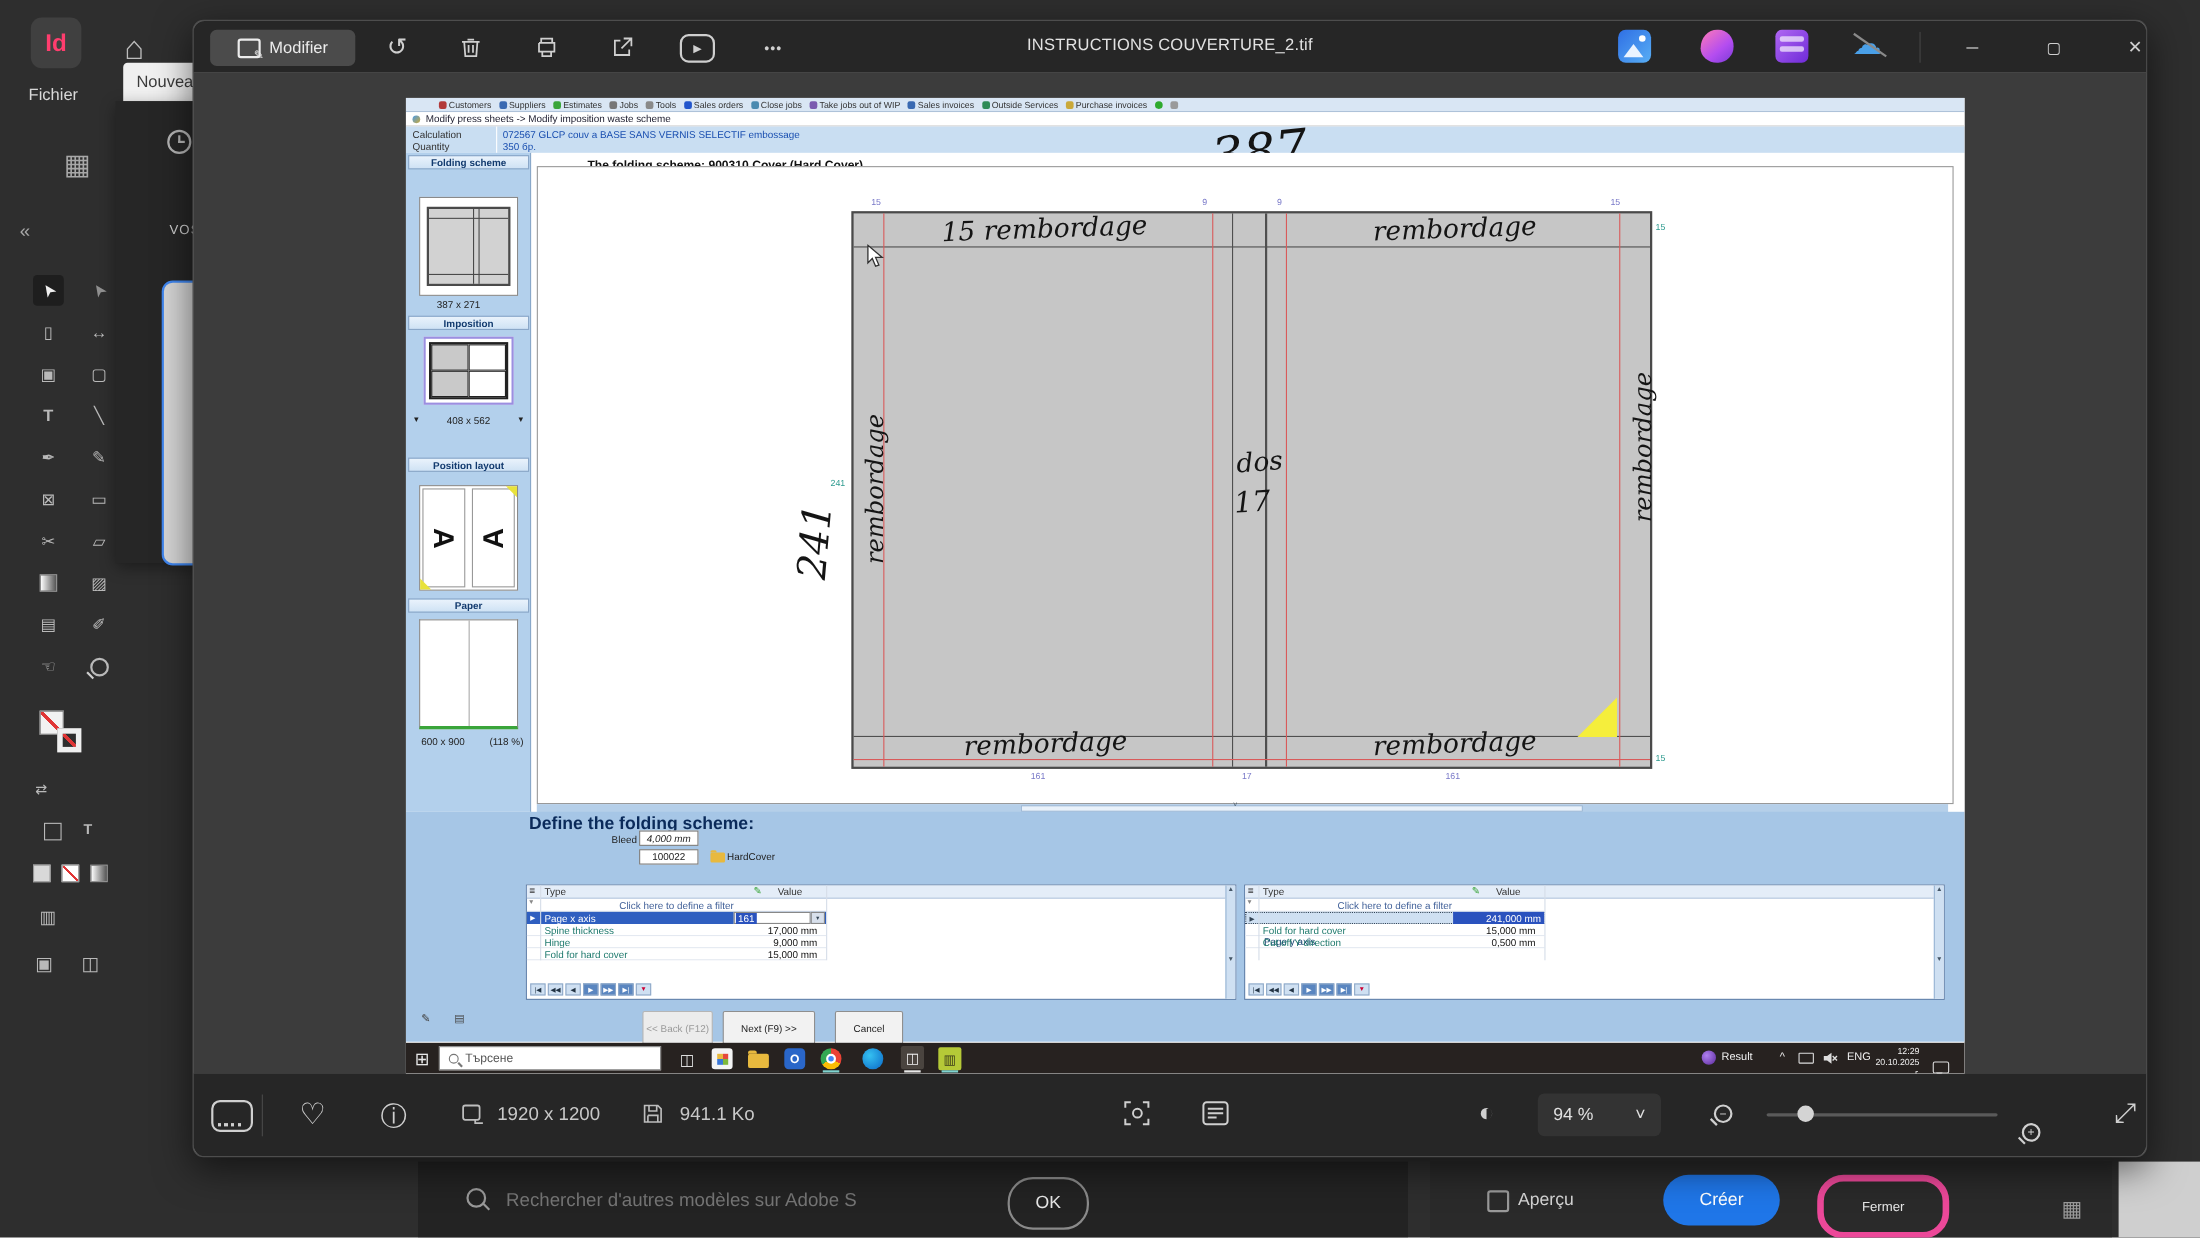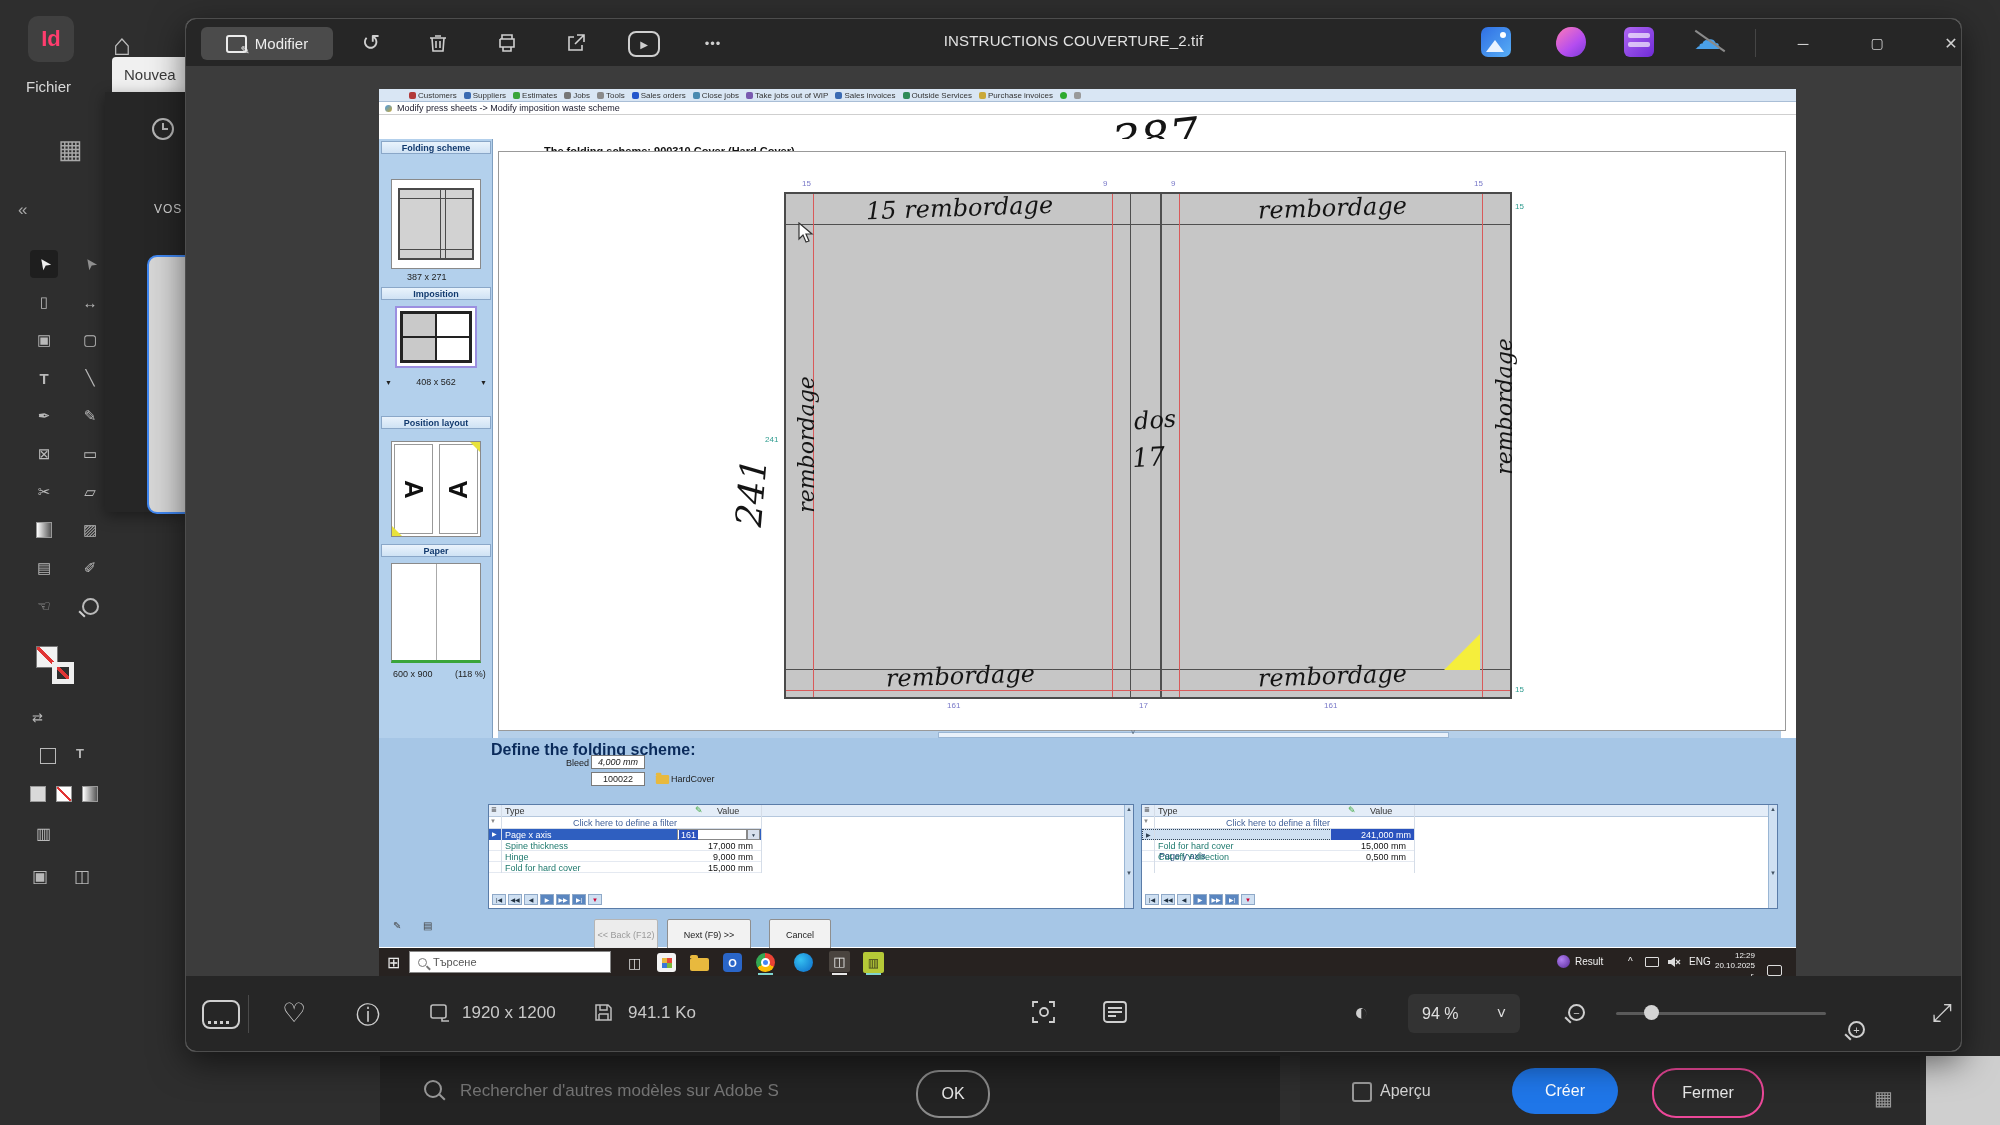--- a/index.html
+++ b/index.html
@@ -20,21 +20,21 @@
   .recents{left:154px;top:202px;font-size:12px;color:#cfcfcf;letter-spacing:1px;}
   .thumb-sliver{left:147px;top:255px;width:44px;height:255px;border:2px solid #3f86f0;border-radius:10px;background:#d6d6d6;}
   .tool{width:28px;height:28px;display:flex;align-items:center;justify-content:center;font-size:15px;color:#b9b9b9;}
   .tool.active{background:#1e1e1e;border-radius:4px;color:#f0f0f0;}
   .rot{display:inline-block;transform:rotate(-125deg);}
   .swatch{width:20px;height:20px;background:#f2f2f2;border:1px solid #777;background-image:linear-gradient(45deg,transparent 44%,#e03535 44%,#e03535 56%,transparent 56%);}
   .swatch.stroke{background:#2e2e2e;border:5px solid #efefef;width:12px;height:12px;background-image:linear-gradient(45deg,transparent 40%,#e03535 40%,#e03535 60%,transparent 60%);}
   .mini{width:14px;height:14px;border:1px solid #999;}
   .grad{background:linear-gradient(90deg,#fff,#555);}
   
-  #viewer{left:185px;top:18px;width:1775px;height:1032px;background:#737373;border-radius:10px;border:1px solid #4d4d4d;box-shadow:0 10px 34px rgba(0,0,0,.55);}
+  #viewer{left:175px;top:18px;width:1775px;height:1032px;background:#737373;border-radius:10px;border:1px solid #4d4d4d;box-shadow:0 10px 34px rgba(0,0,0,.55);}
   #titlebar{position:absolute;left:0;top:0;width:100%;height:47px;background:#262626;border-radius:10px 10px 0 0;}
   .tb-btn{position:absolute;top:7px;width:34px;height:34px;display:flex;align-items:center;justify-content:center;color:#cfcfcf;border-radius:6px;}
   .edit-btn{position:absolute;left:15px;top:8px;width:132px;height:33px;background:#4b4b4b;border-radius:6px;display:flex;align-items:center;justify-content:center;gap:8px;color:#ececec;font-size:15px;}
   .edit-ic{width:17px;height:14px;border:2px solid #ececec;border-radius:3px;position:relative;}
   .edit-ic:after{content:"✎";position:absolute;right:-5px;bottom:-6px;font-size:11px;color:#ececec;}
   .vtitle{position:absolute;left:50%;top:13px;transform:translateX(-50%);font-size:15px;color:#e2e2e2;letter-spacing:.2px;}
   .applogo{position:absolute;top:8px;width:30px;height:30px;border-radius:7px;}
   .photos-logo{background:linear-gradient(135deg,#2f6fe4,#58aef5);}
   .photos-logo .mtn{position:absolute;left:5px;bottom:5px;width:0;height:0;border-left:9px solid transparent;border-right:9px solid transparent;border-bottom:12px solid #eaf3ff;}
   .photos-logo .sun{position:absolute;right:5px;top:5px;width:6px;height:6px;border-radius:50%;background:#fff;}
@@ -130,21 +130,21 @@
   .chat-ic:after{content:"";position:absolute;left:2px;bottom:-4px;border-left:3px solid transparent;border-right:3px solid transparent;border-top:4px solid #ddd;}
   
   .b-search{left:380px;top:1056px;width:900px;height:69px;background:#232323;}
   .b-right{left:1300px;top:1056px;width:620px;height:69px;background:#2a2a2a;}
   .bmag{left:424px;top:1080px;width:14px;height:14px;border:2px solid #9a9a9a;border-radius:50%;}
   .bmag:after{content:"";position:absolute;left:12px;top:14px;width:8px;height:2px;background:#9a9a9a;transform:rotate(45deg);}
   .b-input{left:458px;top:1072px;width:430px;height:36px;background:transparent;border:none;outline:none;color:#9a9a9a;font-size:17px;font-family:"Liberation Sans",sans-serif;}
   .ok-btn{left:916px;top:1070px;width:70px;height:44px;border:2px solid #8a8a8a;border-radius:23px;color:#e8e8e8;font-size:16px;display:flex;align-items:center;justify-content:center;}
   .chk{left:1352px;top:1082px;width:16px;height:16px;border:2px solid #9a9a9a;border-radius:3px;}
   .create-btn{left:1512px;top:1068px;width:106px;height:46px;background:#1f76e8;border-radius:24px;color:#fff;font-size:16px;display:flex;align-items:center;justify-content:center;}
-  .close-btn{left:1652px;top:1068px;width:108px;height:46px;border:2px solid #ec4899;border-radius:24px;color:#e8e8e8;font-size:16px;display:flex;align-items:center;justify-content:center;}
+  .close-btn{left:1652px;top:1068px;width:108px;height:46px;border:6px solid #ec4899;border-radius:24px;color:#e8e8e8;font-size:12px;display:flex;align-items:center;justify-content:center;}
   .corner-panel{left:1926px;top:1056px;width:74px;height:69px;background:#cfcfcf;}
 </style>
 </head>
 <body>
 
 <div class="abs id-logo">Id</div>
 <div class="abs menu-file">Fichier</div>
 <div class="abs home-ic">⌂</div>
 <div class="abs new-tab">Nouvea</div>
 <div class="abs flyout"></div>
@@ -367,20 +367,27 @@
         </span>
       <span class="dot" style="background:#2eaa2e;border-radius:50%;"></span>
       <span class="dot" style="background:#9a9a9a;"></span>
     </div>
 
     <div class="abs crumb">
       <span class="dot" style="background:linear-gradient(135deg,#4a9be8,#caa93a);border-radius:50%;"></span>
       <span>Modify press sheets -&gt; Modify imposition waste scheme</span>
     </div>
 
+    <div class="abs calc">
+      <span class="lbl" style="top:2px;">Calculation</span>
+      <span class="val" style="top:2px;">072567 GLCP couv a BASE SANS VERNIS SELECTIF embossage</span>
+      <span class="lbl" style="top:13px;">Quantity</span>
+      <span class="val" style="top:13px;">350 бр.</span>
+      <span class="vline"></span>
+    </div>
 
     <div class="hw" style="left:732px;top:22px;font-size:46px;transform:rotate(-6deg);">387</div>
 
     <div class="abs psidebar">
       <div class="shead" style="top:2px;">Folding scheme</div>
       <div class="sthumb" style="left:12px;top:40px;width:90px;height:90px;">
         <div class="fold-mini">
           <i style="left:55%;"></i>
             <i style="left:62%;"></i>
             <u style="top:8px;"></u>

